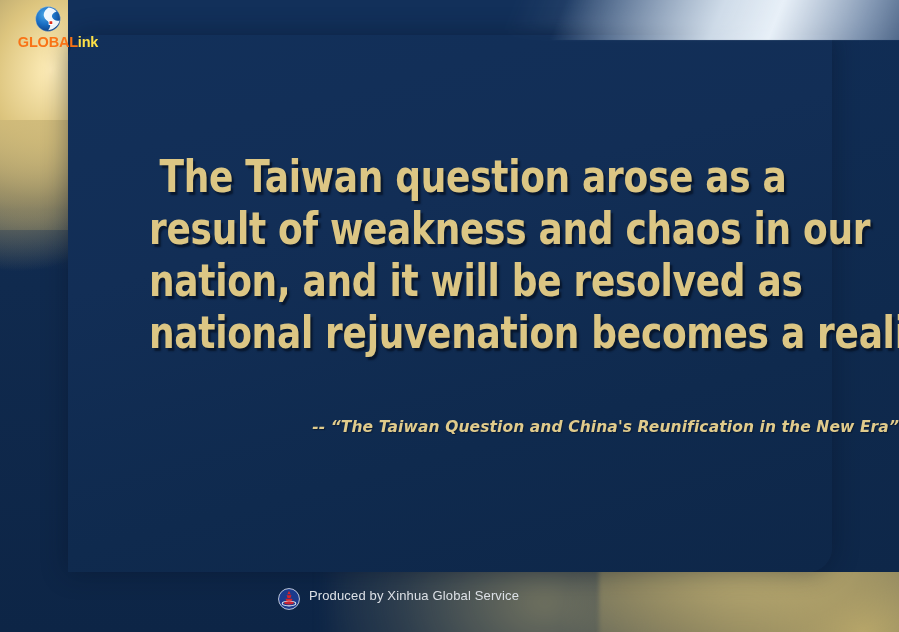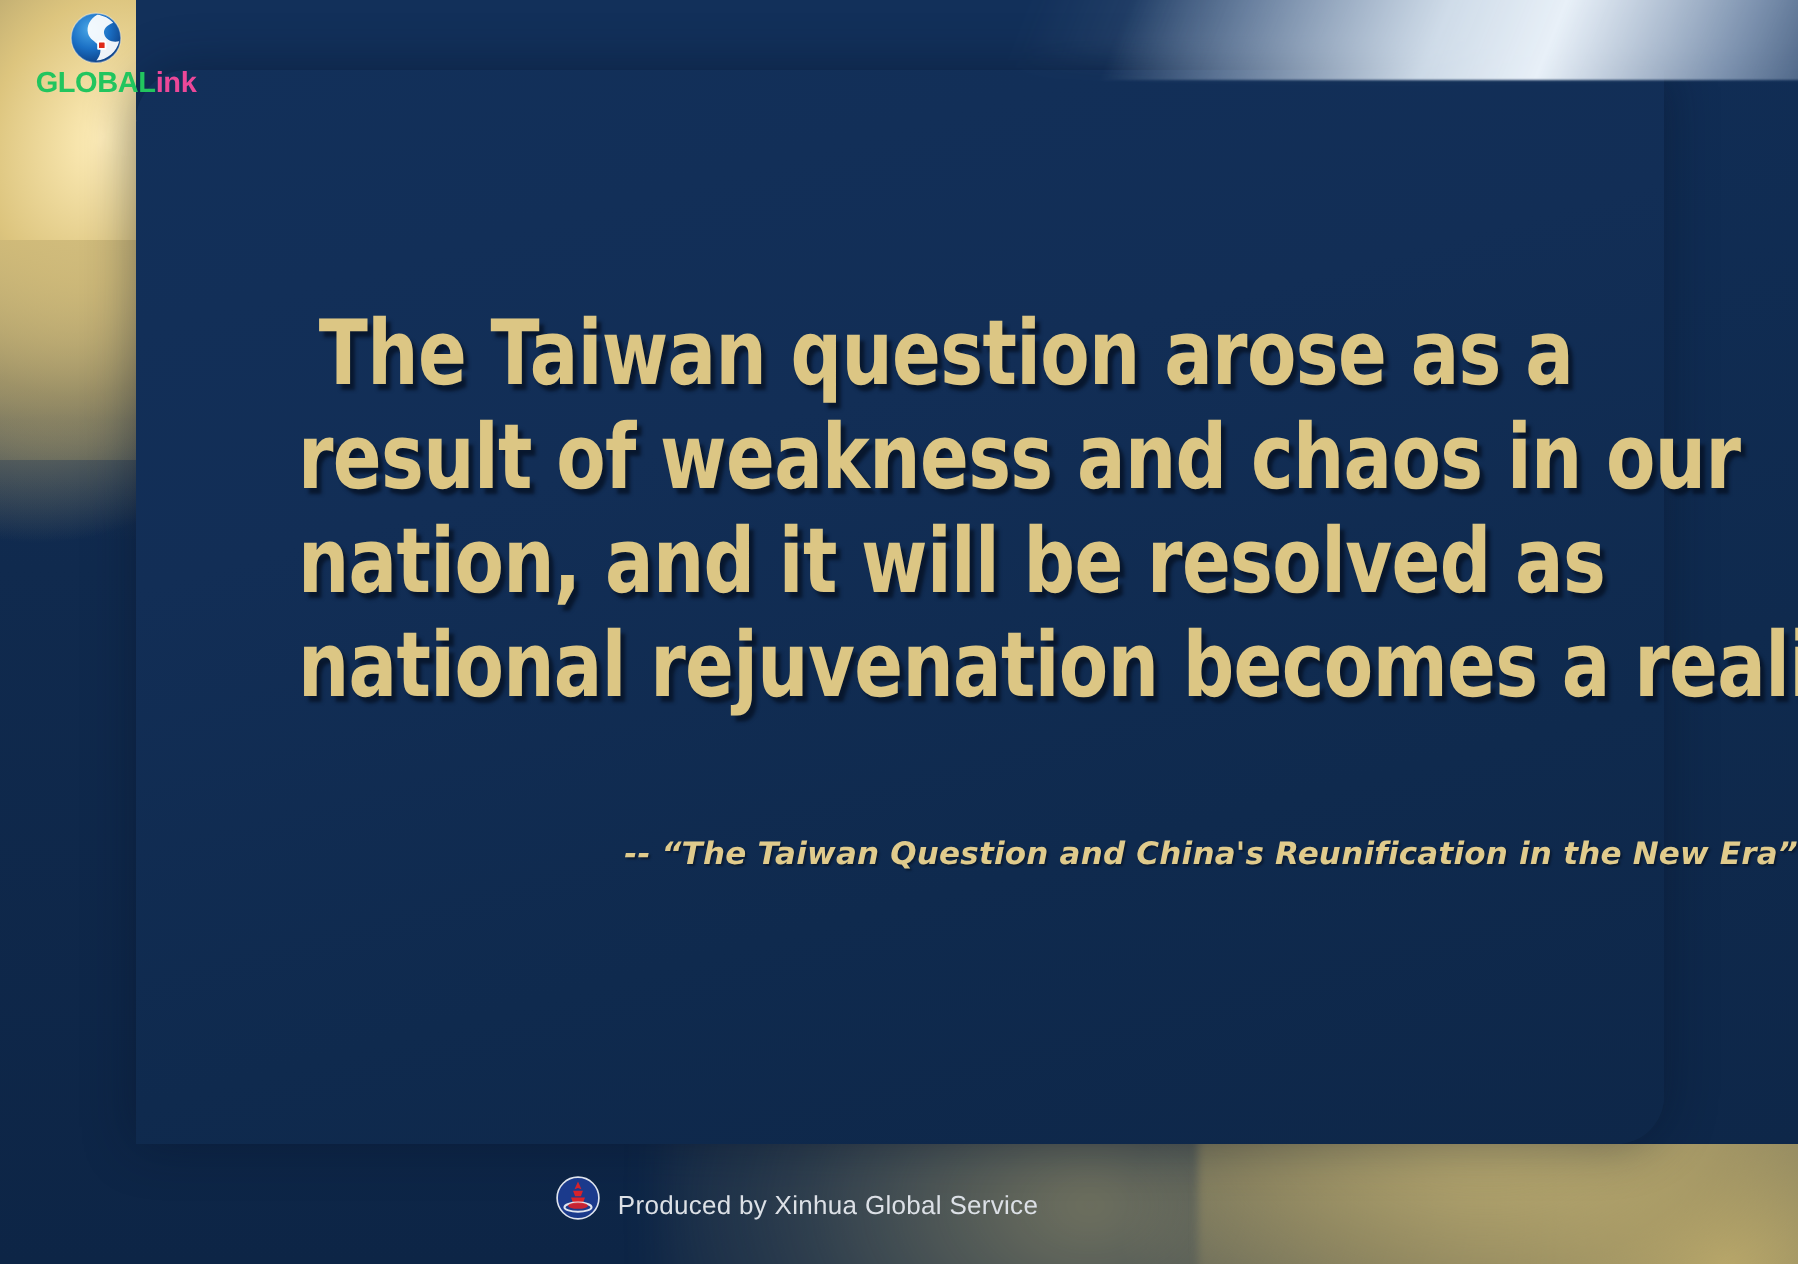--- a/index.html
+++ b/index.html
@@ -150,22 +150,22 @@
     left: 0px;
     top: 32px;
     width: 100px;
     text-align: center;
     font-size: 14.5px;
     font-weight: bold;
     letter-spacing: -0.2px;
     line-height: 16px;
     white-space: nowrap;
   }
-  .logo-text .part-global { color: #22c55e; }
-  .logo-text .part-ink    { color: #ec4899; text-align: center; }
+  .logo-text .part-global { color: #f97316; }
+  .logo-text .part-ink    { color: #fde047; text-align: center; }
 
   
   .quote-wrap {
     position: absolute;
     left: 68px;
     top: 151px;
     width: 810px;
     z-index: 6;
     text-align: center;
   }
@@ -201,21 +201,21 @@
     white-space: nowrap;
   }
 
   
   .footer {
     position: absolute;
     left: 0;
     bottom: 22px;
     width: 797px;
     display: flex;
-    align-items: flex-end;
+    align-items: flex-start;
     justify-content: center;
     gap: 9px;
     z-index: 7;
     margin-top: 48px;
   }
   .footer-logo {
     width: 22px;
     height: 22px;
     flex: 0 0 auto;
   }

